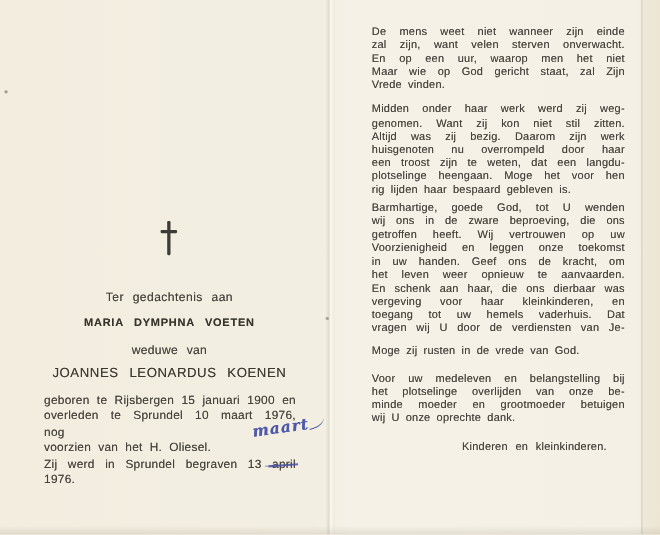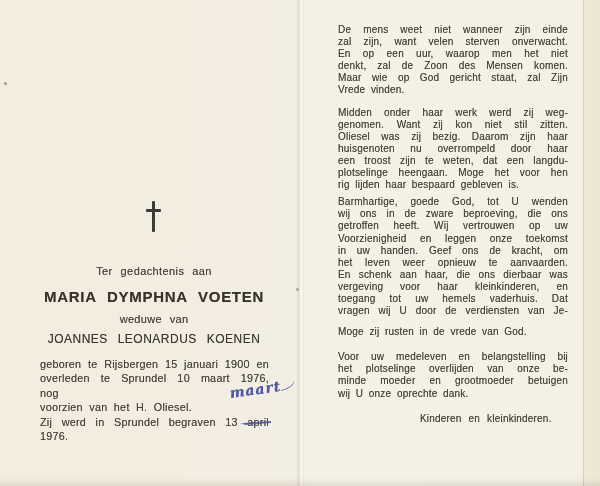--- a/index.html
+++ b/index.html
@@ -41,21 +41,21 @@
   .page{position:absolute;top:0;height:486px;}
   .page.left{left:0;width:284px;}
   .page.right{left:300px;width:300px;}
 
   .cross{position:absolute;left:146px;top:201px;width:15px;height:31px;}
   .cross .v{position:absolute;left:6px;top:0;width:3px;height:31px;background:#3d3b38;border-radius:1px;}
   .cross .h{position:absolute;left:0;top:8px;width:15px;height:3px;background:#3d3b38;border-radius:1px;}
 
   .lhead{position:absolute;left:2px;width:304px;text-align:center;line-height:1.15;}
   .l-intro{top:265px;font-size:11px;word-spacing:4.5px;letter-spacing:0.4px;}
-  .l-name{top:288px;font-size:15px;font-weight:bold;word-spacing:6px;letter-spacing:0.7px;color:#37332b;}
+  .l-name{top:288px;font-size:10px;font-weight:bold;word-spacing:6px;letter-spacing:0.7px;color:#37332b;}
   .l-rel{top:313px;font-size:11px;word-spacing:4.5px;letter-spacing:0.3px;}
   .l-spouse{top:333px;font-size:12px;word-spacing:6px;letter-spacing:0.5px;color:#3b372f;}
 
   .bio{
     position:absolute;left:40px;top:357px;width:229px;
     font-size:10.8px;line-height:14.4px;word-spacing:3.2px;letter-spacing:0.25px;
   }
   .bl{min-height:14.4px;}
   .bl.j{text-align:justify;text-align-last:justify;}
 
@@ -125,28 +125,27 @@
 
     <div class="handwriting">maart</div>
   </div>
 
   <div class="page right">
     <div class="rtext print">
         <div class="para p0">
           <div class="bl j">De mens weet niet wanneer zijn einde</div>
           <div class="bl j">zal zijn, want velen sterven onverwacht.</div>
           <div class="bl j">En op een uur, waarop men het niet</div>
-          <div class="bl j">denkt, zal de Zoon des Mensen komen.</div>
           <div class="bl j">Maar wie op God gericht staat, zal Zijn</div>
           <div class="bl">Vrede vinden.</div>
         </div>
         <div class="para p1">
           <div class="bl j">Midden onder haar werk werd zij weg-</div>
           <div class="bl j">genomen. Want zij kon niet stil zitten.</div>
-          <div class="bl j">Oliesel was zij bezig. Daarom zijn haar</div>
+          <div class="bl j">Altijd was zij bezig. Daarom zijn werk</div>
           <div class="bl j">huisgenoten nu overrompeld door haar</div>
           <div class="bl j">een troost zijn te weten, dat een langdu-</div>
           <div class="bl j">plotselinge heengaan. Moge het voor hen</div>
           <div class="bl">rig lijden haar bespaard gebleven is.</div>
         </div>
         <div class="para p2">
           <div class="bl j">Barmhartige, goede God, tot U wenden</div>
           <div class="bl j">wij ons in de zware beproeving, die ons</div>
           <div class="bl j">getroffen heeft. Wij vertrouwen op uw</div>
           <div class="bl j">Voorzienigheid en leggen onze toekomst</div>

